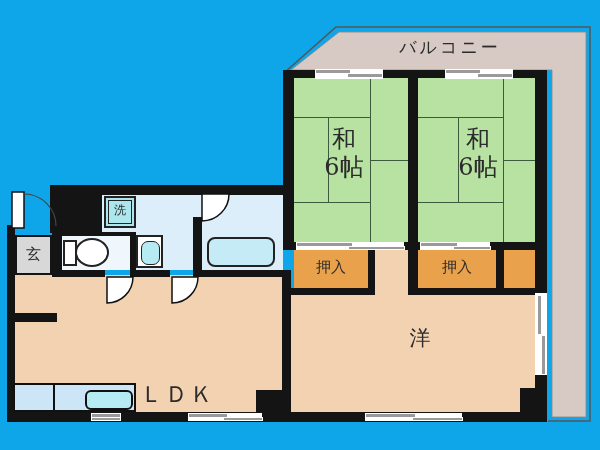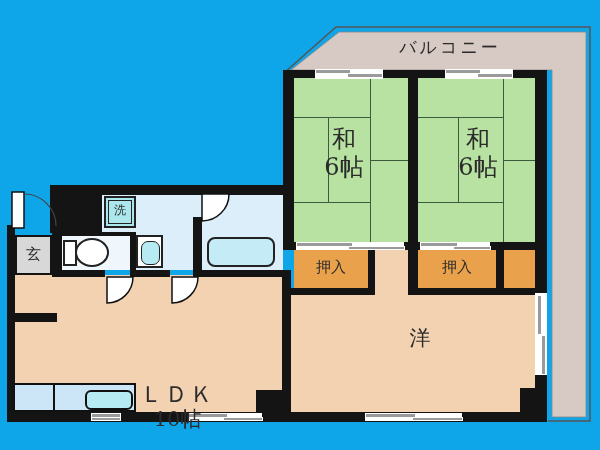--- a/index.html
+++ b/index.html
@@ -140,20 +140,19 @@
     <div>6帖</div>
   </div>
   <div class="lbl" style="left:434px;top:126px;width:88px;font-size:24px;">
     <div>和</div>
     <div>6帖</div>
   </div>
   <div class="lbl" style="left:294px;top:259px;width:74px;font-size:15px;">押入</div>
   <div class="lbl" style="left:418px;top:259px;width:78px;font-size:15px;">押入</div>
   <div class="lbl" style="left:110px;top:333px;width:135px;font-size:23px;letter-spacing:2px;margin-top:48px;">
     <div>ＬＤＫ</div>
-    <div style="font-size:21px;letter-spacing:0;">10帖</div>
   </div>
   <div class="lbl" style="left:340px;top:326px;width:160px;font-size:21px;">
     <div>洋</div>
   </div>
   <div class="lbl" style="left:15px;top:246px;width:37px;font-size:15px;">玄</div>
 
 </div>
 
 </body></html>

